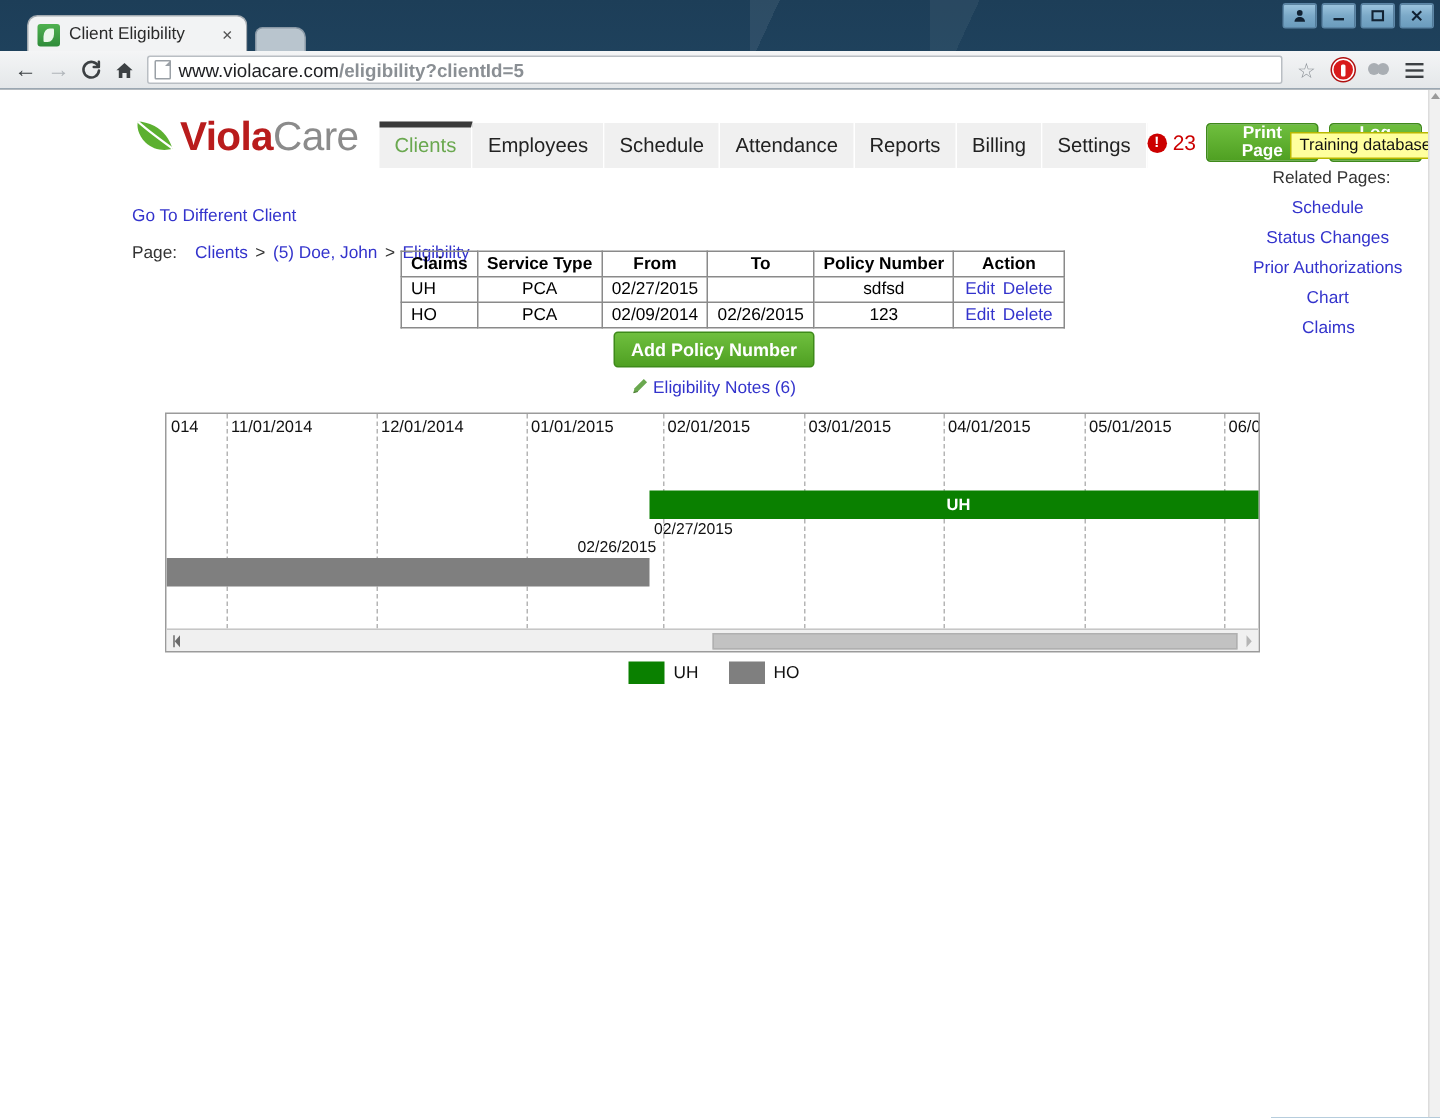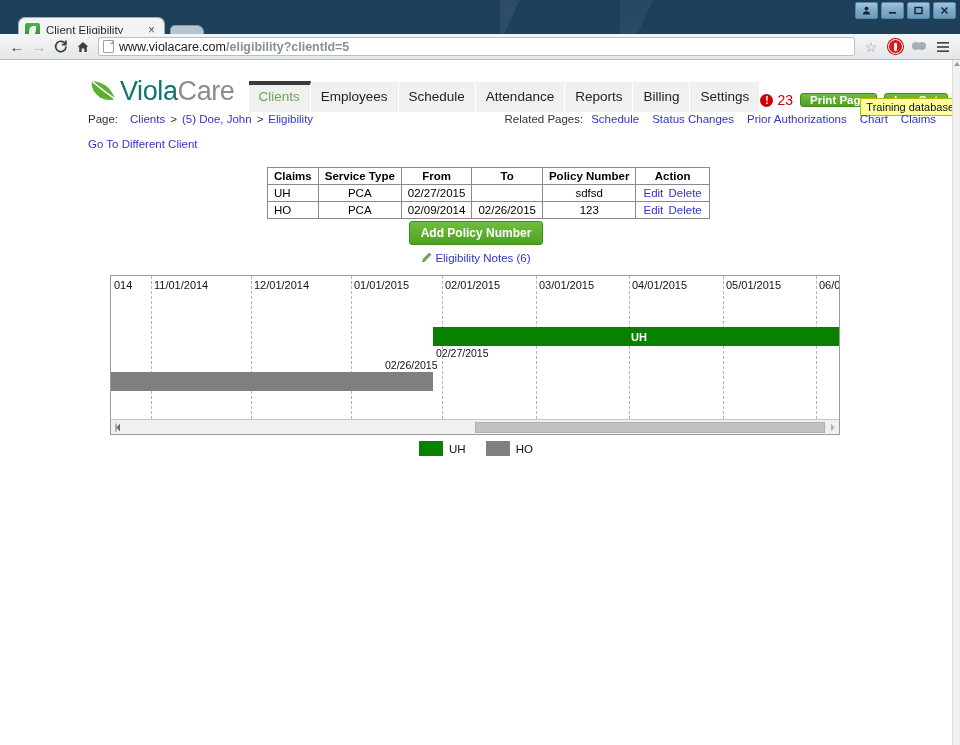--- a/index.html
+++ b/index.html
@@ -33,21 +33,21 @@
     width: 23px; height: 17px; border-radius: 2px;
     border: 1px solid #5c86a6;
     background: linear-gradient(180deg, #9dc5de 0%, #7ba9c8 50%, #6b9cbd 100%);
     display: flex; align-items: center; justify-content: center;
     color: #12303f; font-size: 10px; line-height: 1;
   }
   .tb-btn svg { display: block; }
 
   
   .tabstrip {
-    position: absolute; left: 0; top: 10px; height: 25px; width: 960px; z-index: 20; margin-top: 7px;
+    position: absolute; left: 0; top: 10px; height: 25px; width: 960px; z-index: 20;
   }
   .btab {
     position: absolute; left: 18px; top: 0; width: 147px; height: 25px;
     background: #f2f3f4;
     border: 1px solid #a3aab0; border-bottom: none;
     border-radius: 7px 7px 0 0;
     display: flex; align-items: center; padding: 0 6px;
   }
   .btab-fav {
     width: 15px; height: 15px; flex: 0 0 15px; margin-right: 6px;
@@ -131,21 +131,21 @@
   
   .site-head {
     position: absolute; left: 88px; top: 8px; width: 860px; height: 44px;
     display: flex; align-items: flex-end;
   }
   .logo { display: flex; align-items: center; height: 42px; }
   .leaf {
     width: 30px; height: 26px; margin-right: 2px; position: relative;
   }
   .logo-text { font-size: 27px; line-height: 1; letter-spacing: -0.4px; }
-  .logo-viola { color: #0f766e; font-weight: normal; }
+  .logo-viola { color: #b91c1c; font-weight: bold; }
   .logo-care { color: #8b8b8b; }
 
   .mainnav { display: flex; align-items: flex-end; margin-left: 14px; height: 32px; }
   .navitem {
     padding: 6px 10px 7px 10px; font-size: 13.5px; color: #222;
     background: #f0f0f0; border-right: 1px solid #fff;
     cursor: pointer; line-height: 17px;
   }
   .navitem.active {
     color: #6aa84f; background: #f0f0f0; border-top: 4px solid #3a3a3a;
@@ -175,21 +175,21 @@
   }
 
   
   .crumbrow {
     position: absolute; left: 88px; top: 53px; width: 860px;
     font-size: 11.5px; color: #333; display: flex; align-items: center;
   }
   .crumbrow .lbl { margin-right: 12px; }
   .lnk { color: #3333cc; text-decoration: none; cursor: pointer; }
   .sep { margin: 0 5px; color: #333; }
-  .related { margin-left: auto; display: flex; align-items: center; gap: 0; }
+  .related { margin-left: auto; display: flex; align-items: center; gap: 8px; flex-direction: column; }
   .related .lbl { margin-right: 8px; color: #333; }
   .related .lnk { margin-right: 13px; }
   .related .lnk:last-child { margin-right: 12px; }
   .gotorow {
     position: absolute; left: 88px; top: 78px; font-size: 11.5px;
   }
 
   
   .ptable {
     position: absolute; left: 267px; top: 107px;

